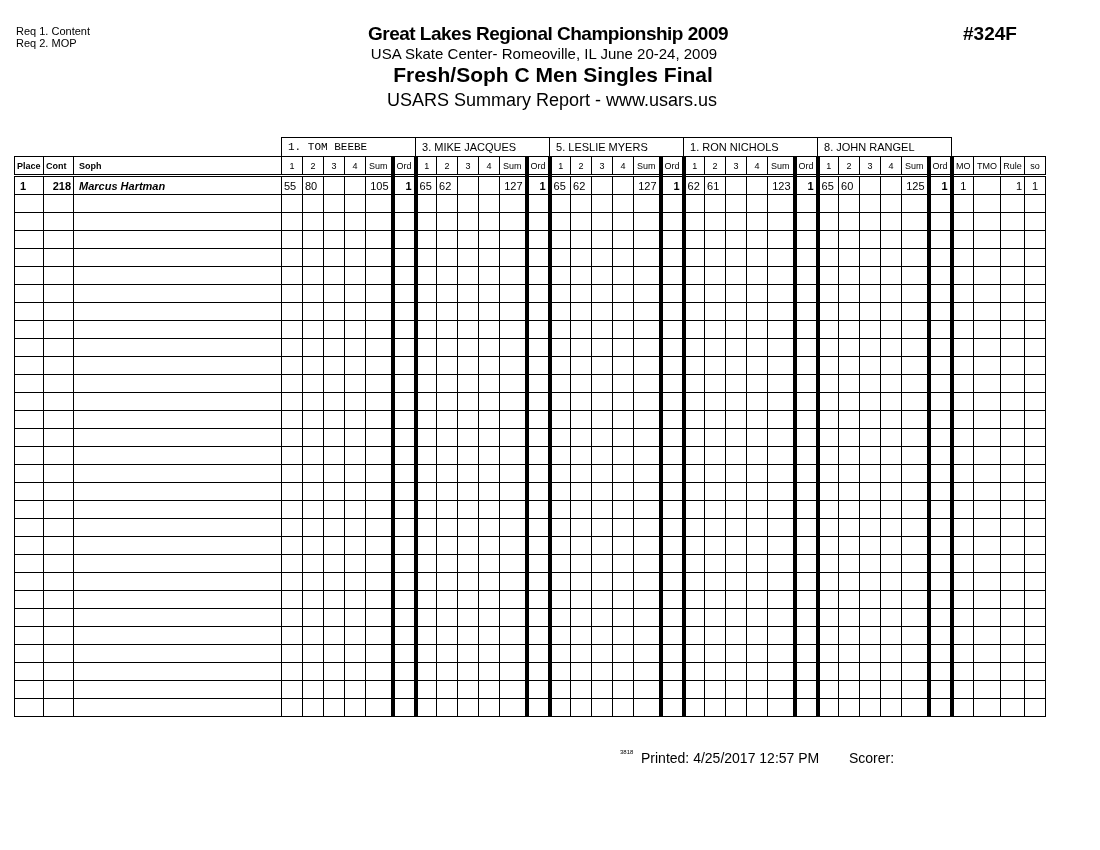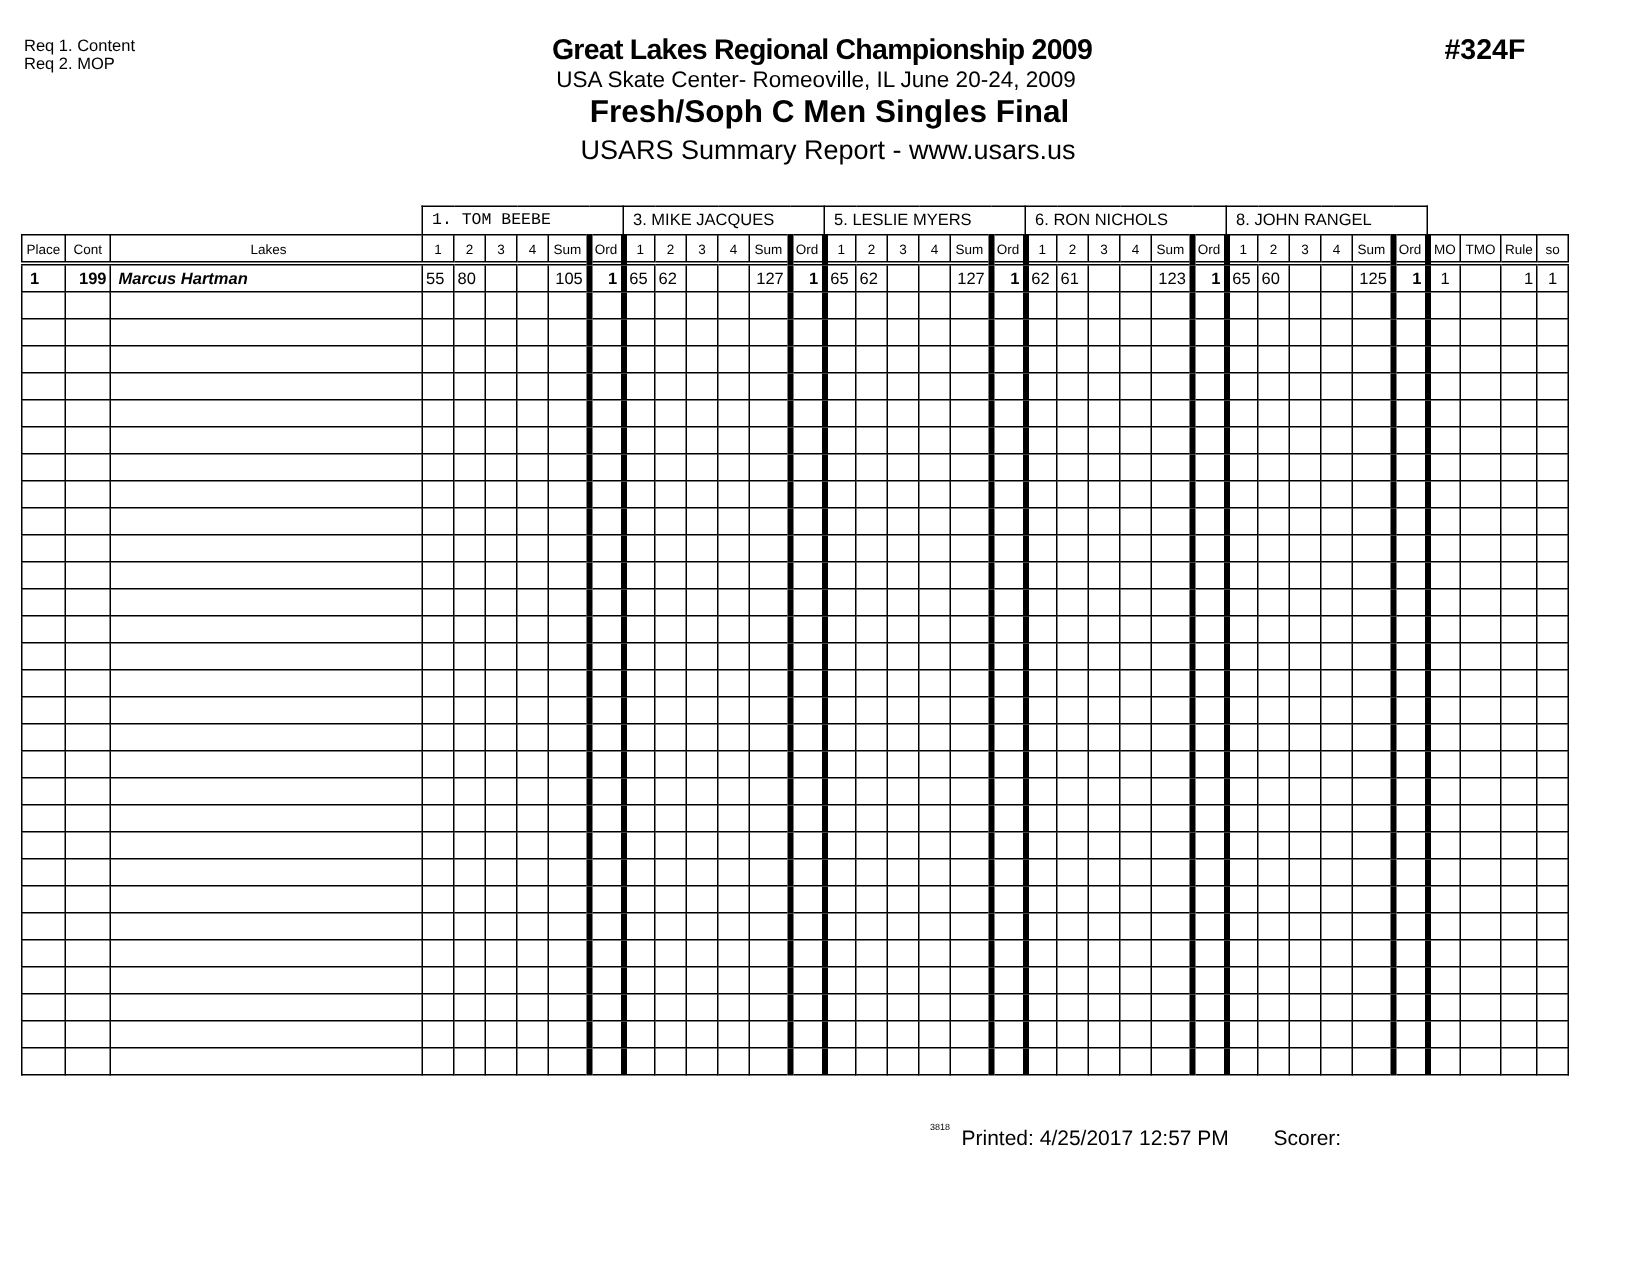--- a/index.html
+++ b/index.html
@@ -9,21 +9,21 @@
   #t1{top:23px;font-size:19px;font-weight:bold;letter-spacing:-0.5px;left:-2px;}
   #t2{top:45px;font-size:15px;left:-6px;}
   #t3{top:63px;font-size:21px;font-weight:bold;left:3px;}
   #t4{top:90px;font-size:18px;left:2px;}
   #eventnum{position:absolute;left:963px;top:23px;font-size:19px;font-weight:bold;}
   table{position:absolute;left:14px;top:137px;border-collapse:collapse;table-layout:fixed;}
   td{border:1.5px solid #000;padding:0 2px;height:17px;font-size:9px;white-space:nowrap;overflow:hidden;}
   tr.hdr0 td{height:18px;font-size:11px;border-bottom:1.5px solid #000;}
   tr.hdr0 td.empty{border:none;}
   tr.hdr1 td{height:17px;font-size:9px;text-align:center;border-bottom:3px double #000;}
-  tr.hdr1 td.left{text-align:center;}
+  tr.hdr1 td.left{text-align:left;font-weight:bold;}
   td.thick{border-left:4px solid #000;}
   tr.data td{font-size:11px;text-align:right;}
   tr.data td.b{font-weight:bold;}
   tr.data td.name{text-align:left;font-weight:bold;}
   tr.data td.place{text-align:left;font-weight:bold;padding-left:5px;}
   tr.data td.l{text-align:left;}
   tr.data td.c{text-align:center;}
   .footer{position:absolute;top:750px;font-size:14px;}
   #tiny{position:absolute;left:620px;top:749px;font-size:6px;}
 </style>
@@ -78,28 +78,28 @@
       <col style="width: 27px;">
       <col style="width: 24px;">
       <col style="width: 21px;">
     </colgroup>
   <tbody id="tbody">
       <tr class="hdr0">
         <td class="empty" colspan="3"></td>
         <td colspan="6" style="padding-left: 6px; font-family: Liberation Mono, monospace;">1.  TOM BEEBE</td>
         <td colspan="6" style="padding-left: 6px; margin-left: 12px;">3.  MIKE  JACQUES</td>
         <td colspan="6" style="padding-left: 6px;">5.  LESLIE MYERS</td>
-        <td colspan="6" style="padding-left: 6px;">6.  RON  NICHOLS</td>
+        <td colspan="6" style="padding-left: 6px;">1.  RON  NICHOLS</td>
         <td colspan="6" style="padding-left: 6px;">8.  JOHN RANGEL</td>
         <td class="empty" colspan="4"></td>
       </tr>
       <tr class="hdr1">
         <td class="left">Place</td>
         <td class="left">Cont</td>
-        <td class="left" style="padding-left: 5px;">Lakes</td>
+        <td class="left" style="padding-left: 5px;">Soph</td>
         <td>1</td>
         <td>2</td>
         <td>3</td>
         <td>4</td>
         <td>Sum</td>
         <td class="thick">Ord</td>
         <td class="thick">1</td>
         <td>2</td>
         <td>3</td>
         <td>4</td>
@@ -123,21 +123,21 @@
         <td>4</td>
         <td>Sum</td>
         <td class="thick">Ord</td>
         <td class="thick">MO</td>
         <td>TMO</td>
         <td>Rule</td>
         <td>so</td>
       </tr>
       <tr class="data">
         <td class="place">1</td>
-        <td class="b">199</td>
+        <td class="b">218</td>
         <td class="name" style="padding-left: 5px; font-style: italic;">Marcus Hartman</td>
         <td class="l">55</td>
         <td class="l">80</td>
         <td></td>
         <td></td>
         <td>105</td>
         <td class="thick b">1</td>
         <td class="l thick">65</td>
         <td class="l">62</td>
         <td></td>

